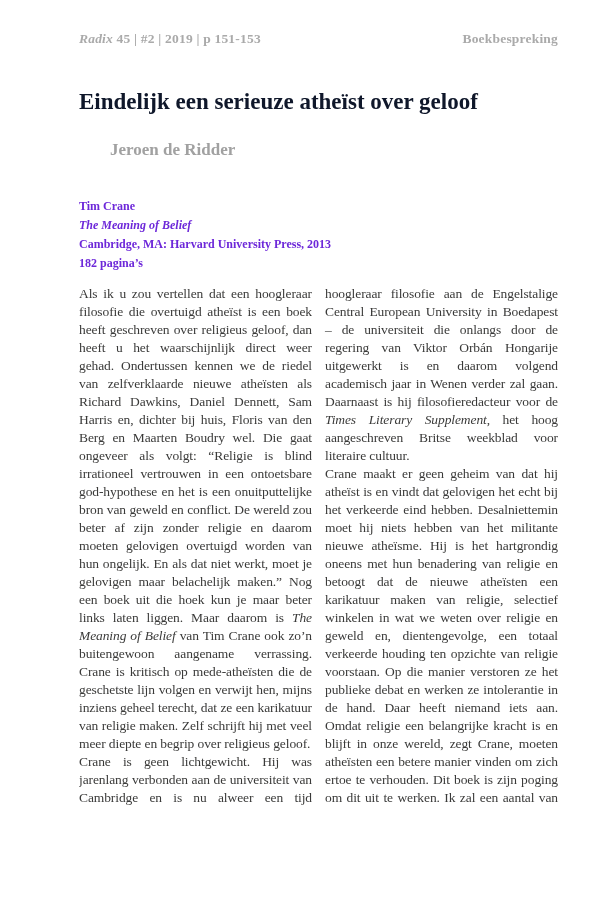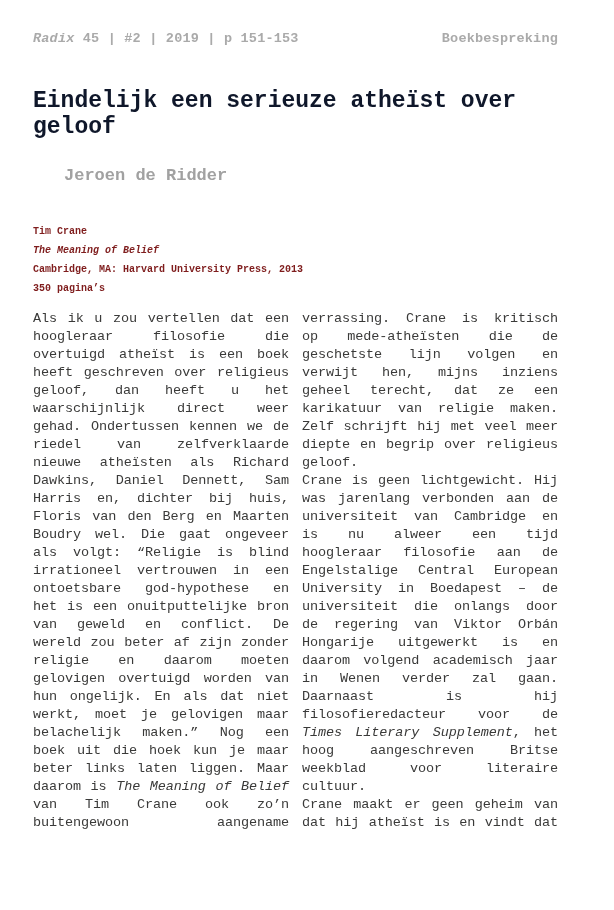--- a/index.html
+++ b/index.html
@@ -6,22 +6,22 @@
     margin: 0;
     padding: 0;
     background: #ffffff;
   }
   .page {
     position: relative;
     width: 614px;
     height: 910px;
     box-sizing: border-box;
     background: #ffffff;
-    padding: 31px 56px 0 33px;
-    font-family: Liberation Mono, monospace;
+    padding: 31px 56px 0 79px;
+    font-family: Liberation Serif, serif;
     overflow: hidden;
   }
   .page-header {
     display: flex;
     justify-content: space-between;
     align-items: baseline;
     color: #aaaaaa;
     font-weight: bold;
     font-size: 13.5px;
     letter-spacing: 0.2px;
@@ -36,24 +36,24 @@
   }
   .article-author {
     margin-top: 25px;
     font-size: 17px;
     font-weight: bold;
     color: #a1a1a1;
     margin-left: 31px;
   }
   .book-info {
     margin-top: 37px;
-    font-size: 10px;
+    font-size: 12px;
     line-height: 19px;
     font-weight: bold;
-    color: #7f1d1d;
+    color: #6d28d9;
   }
   .book-info .line i { font-style: italic; }
   .body-text {
     margin-top: 12px;
     height: 528px;
     overflow: hidden;
     column-count: 2;
     column-gap: 13px;
     column-fill: auto;
     font-size: 13.5px;
@@ -80,21 +80,21 @@
   </div>
 
   <h1 class="article-title">Eindelijk een serieuze atheïst over geloof</h1>
 
   <div class="article-author">Jeroen de Ridder</div>
 
   <div class="book-info">
     <div class="line"><span>Tim Crane</span></div>
     <div class="line"><i>The Meaning of Belief</i></div>
     <div class="line"><span>Cambridge, MA: Harvard University Press, 2013</span></div>
-    <div class="line"><span>350 pagina’s</span></div>
+    <div class="line"><span>182 pagina’s</span></div>
   </div>
 
   <div class="body-text" lang="nl">
     <p><span>Als ik u zou vertellen dat een hoogleraar filosofie die overtuigd atheïst is een boek heeft geschreven over religieus geloof, dan heeft u het waarschijnlijk direct weer gehad. Ondertussen kennen we de riedel van zelfverklaarde nieuwe atheïsten als Richard Dawkins, Daniel Dennett, Sam Harris en, dichter bij huis, Floris van den Berg en Maarten Boudry wel. Die gaat ongeveer als volgt: “Religie is blind irrationeel vertrouwen in een ontoetsbare god-hypothese en het is een onuitputtelijke bron van geweld en conflict. De wereld zou beter af zijn zonder religie en daarom moeten gelovigen overtuigd worden van hun ongelijk. En als dat niet werkt, moet je gelovigen maar belachelijk maken.” Nog een boek uit die hoek kun je maar beter links laten liggen. Maar daarom is </span><i>The Meaning of Belief</i><span> van Tim Crane ook zo’n buitengewoon aangename verrassing. Crane is kritisch op mede-atheïsten die de geschetste lijn volgen en verwijt hen, mijns inziens geheel terecht, dat ze een karikatuur van religie maken. Zelf schrijft hij met veel meer diepte en begrip over religieus geloof.</span></p>
     <p><span>Crane is geen lichtgewicht. Hij was jarenlang verbonden aan de universiteit van Cambridge en is nu alweer een tijd hoogleraar filosofie aan de Engelstalige Central European University in Boedapest – de universiteit die onlangs door de regering van Viktor Orbán Hongarije uitgewerkt is en daarom volgend academisch jaar in Wenen verder zal gaan. Daarnaast is hij filosofieredacteur voor de </span><i>Times Literary Supplement</i><span>, het hoog aangeschreven Britse weekblad voor literaire cultuur.</span></p>
     <p><span>Crane maakt er geen geheim van dat hij atheïst is en vindt dat gelovigen het echt bij het verkeerde eind hebben. Desalniettemin moet hij niets hebben van het militante nieuwe atheïsme. Hij is het hartgrondig oneens met hun benadering van religie en betoogt dat de nieuwe atheïsten een karikatuur maken van religie, selectief winkelen in wat we weten over religie en geweld en, dientengevolge, een totaal verkeerde houding ten opzichte van religie voorstaan. Op die manier verstoren ze het publieke debat en werken ze intolerantie in de hand. Daar heeft niemand iets aan. Omdat religie een belangrijke kracht is en blijft in onze wereld, zegt Crane, moeten atheïsten een betere manier vinden om zich ertoe te verhouden. Dit boek is zijn poging om dit uit te werken. Ik zal een aantal van deze punten wat verder toelichten. Nieuwe atheïsten schilderen religie doorgaans af in termen van een paar kernovertuigingen over hoe de wereld in elkaar zit. Gelovigen, zeggen zij, geloven in</span></p>
   </div>
 
 </div>
 

